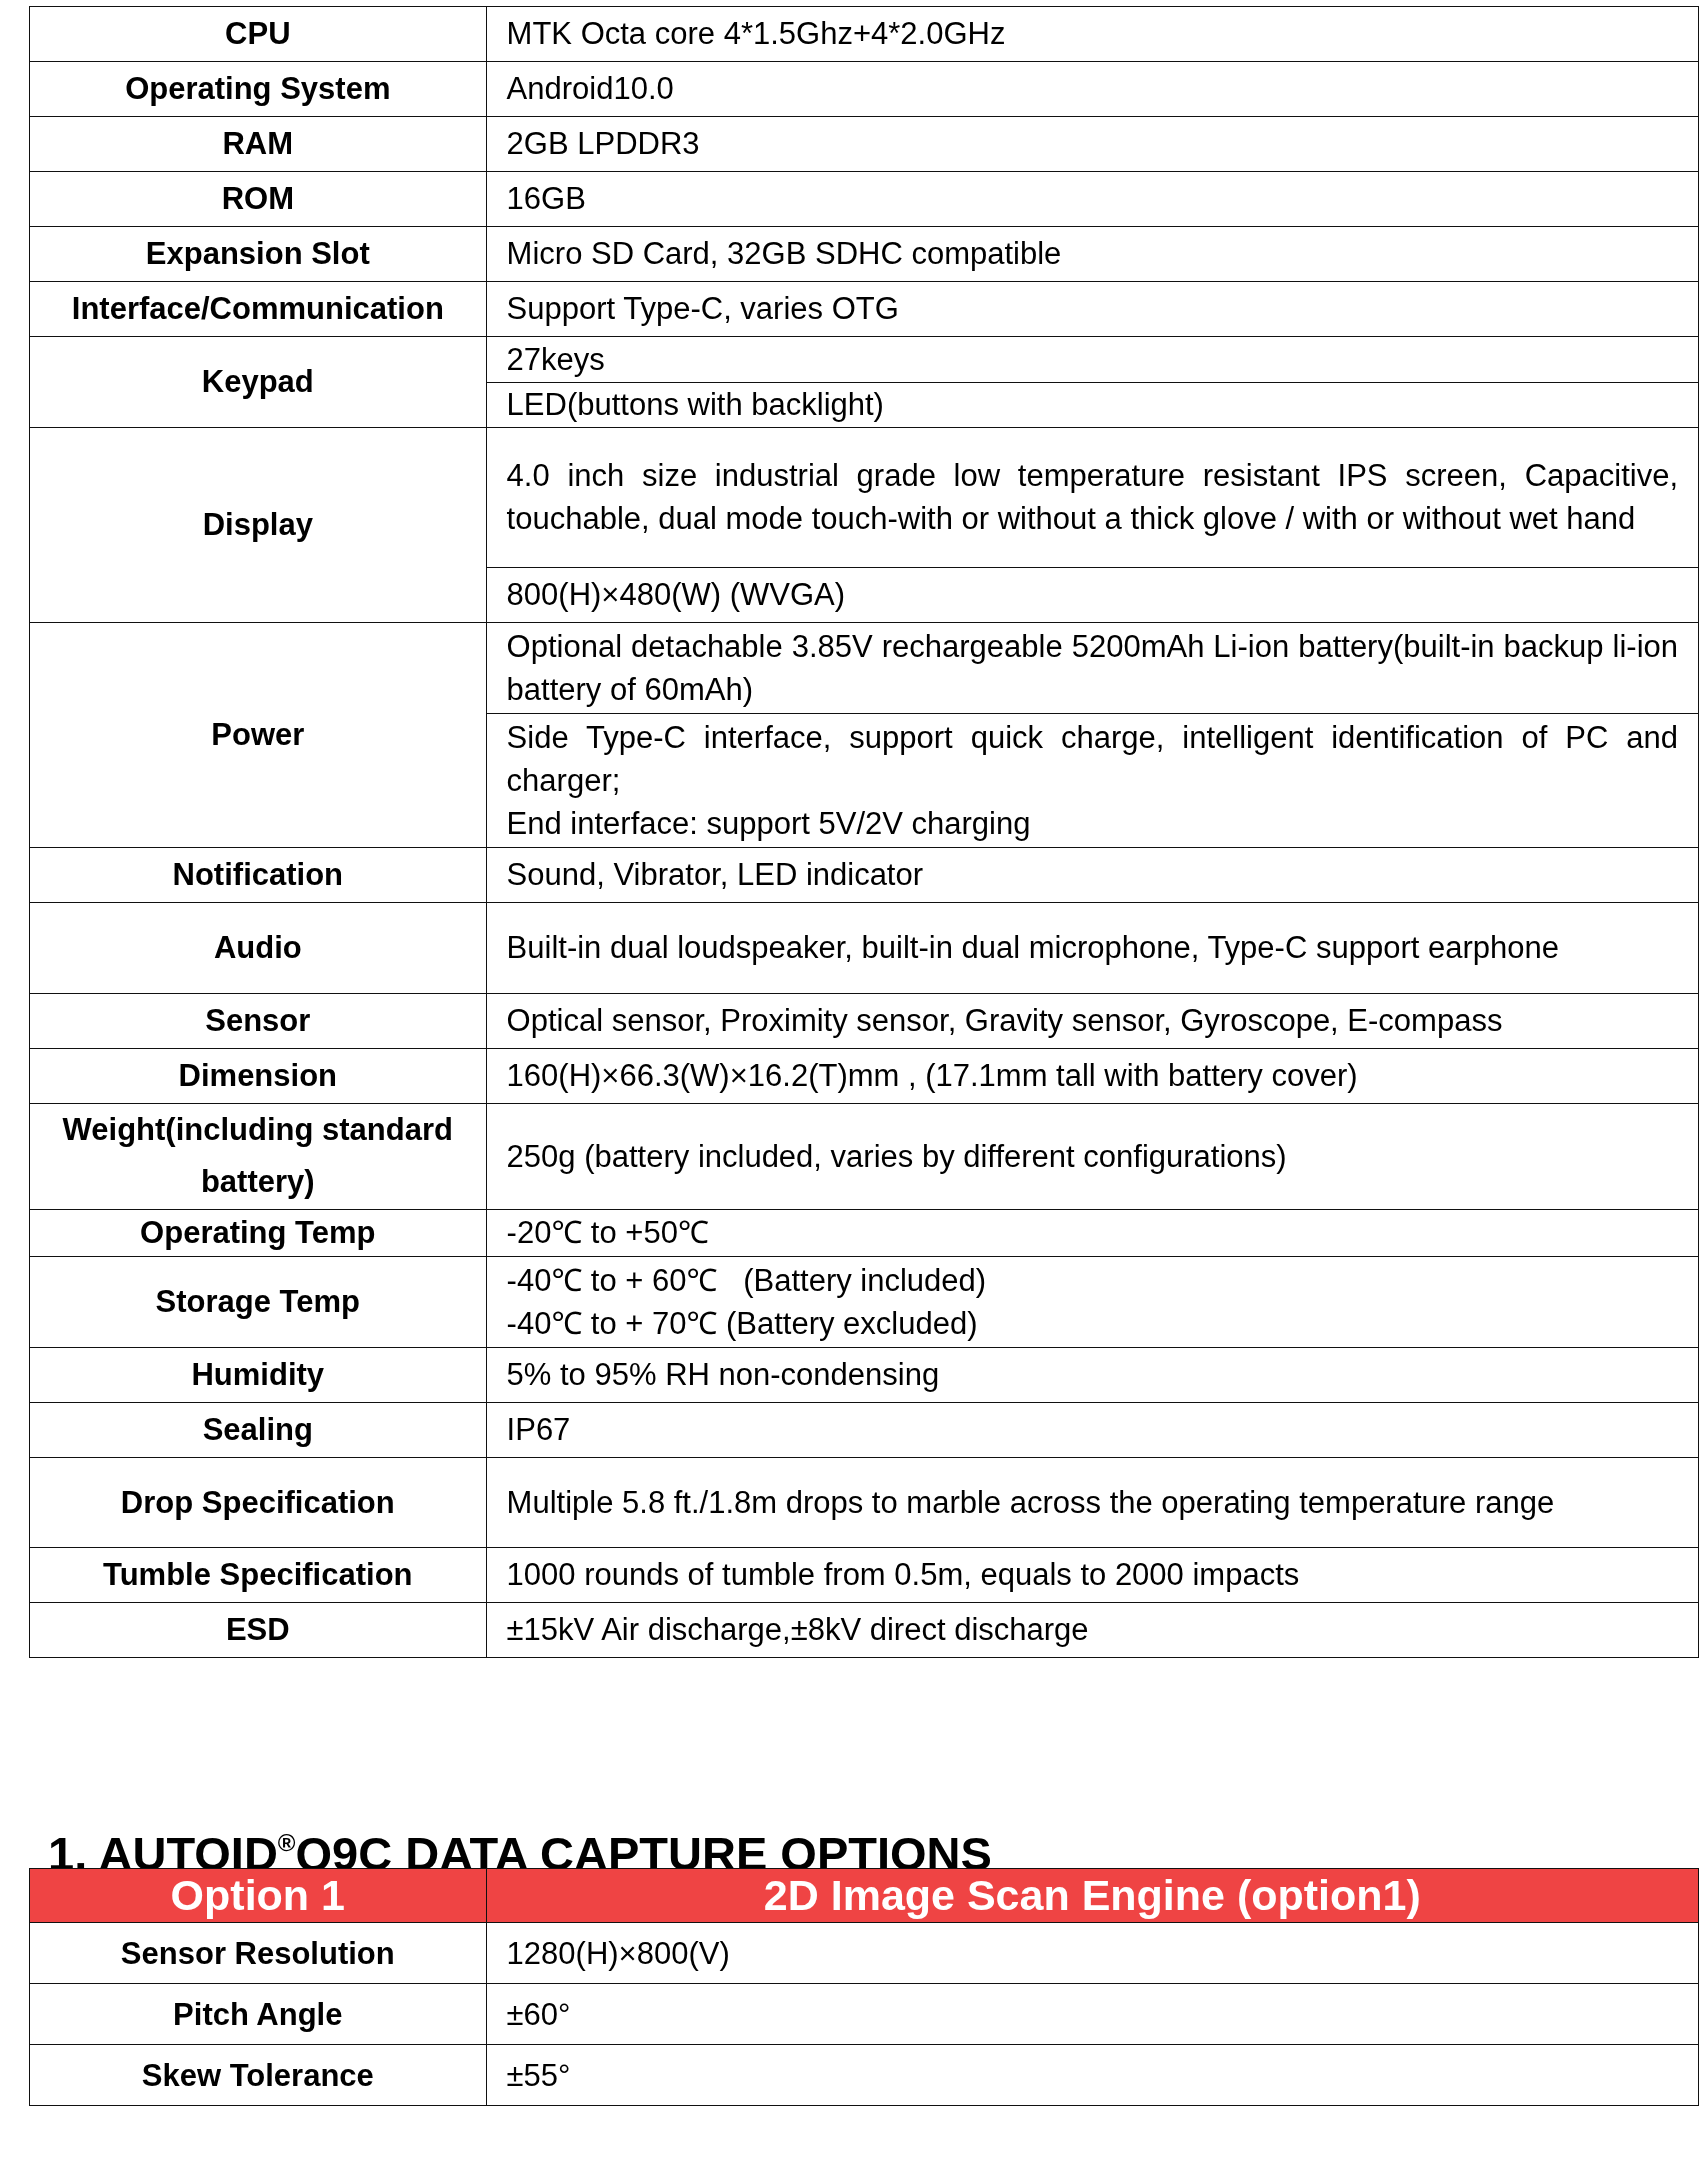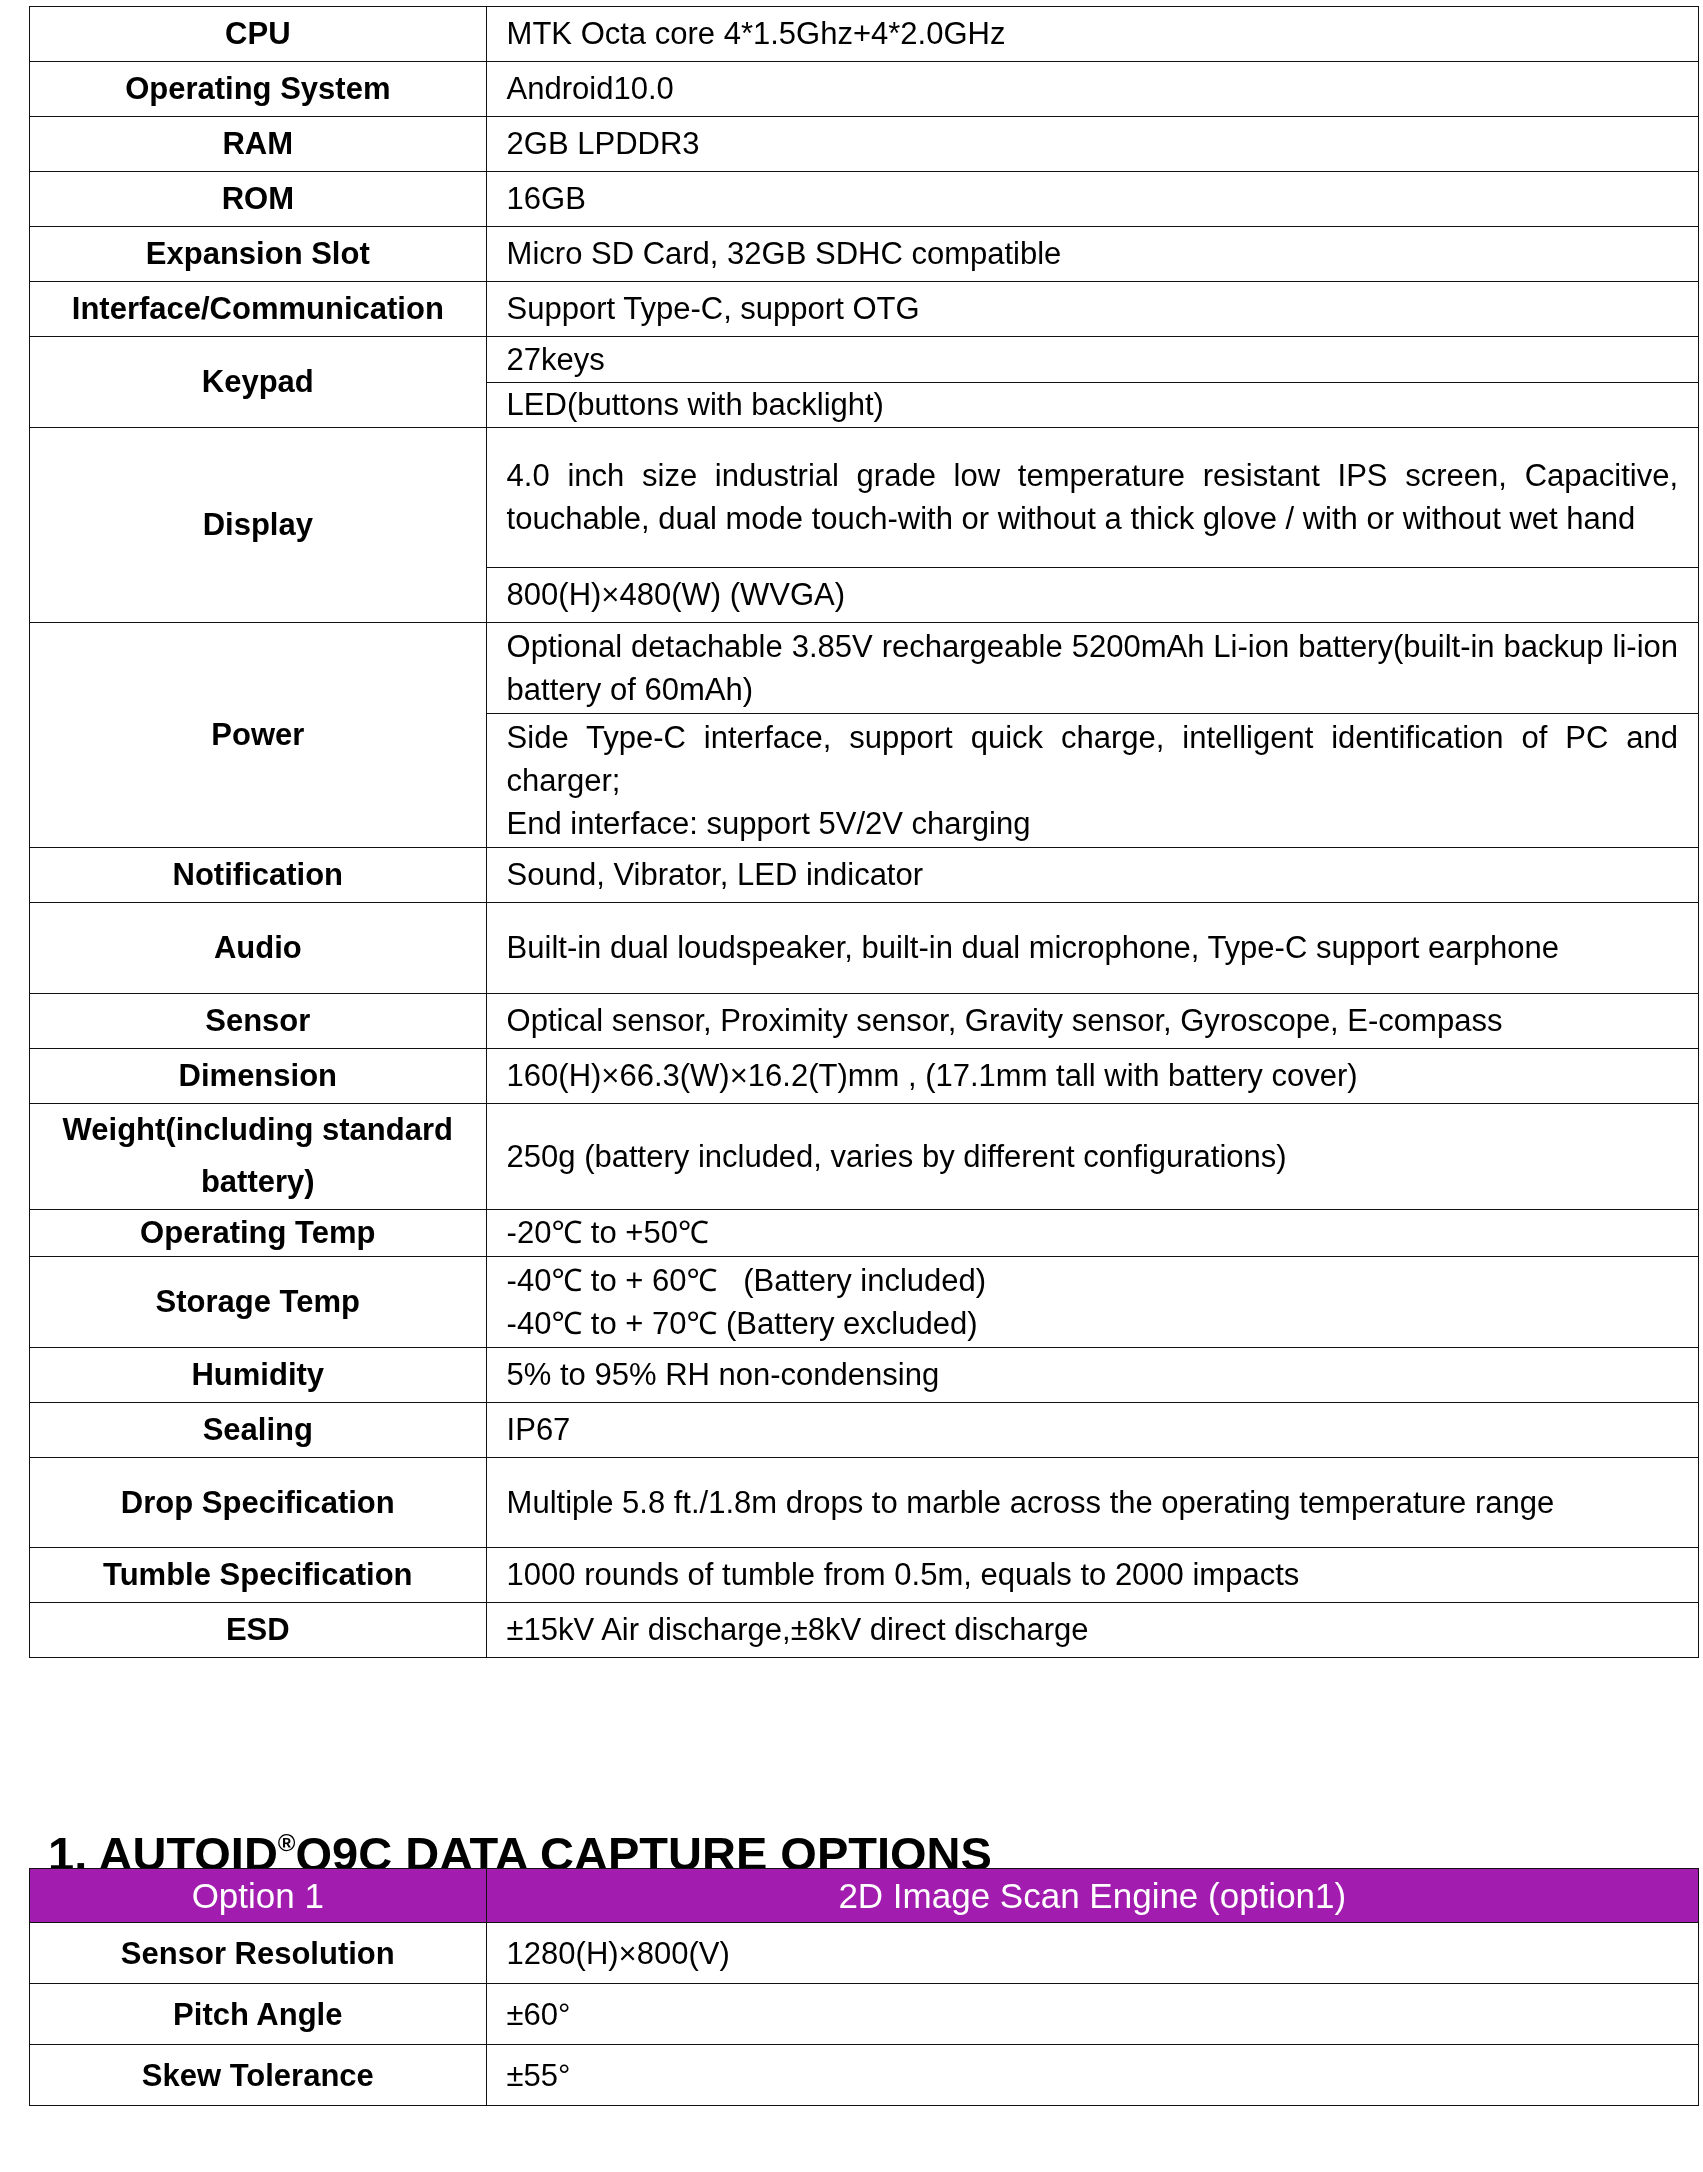--- a/index.html
+++ b/index.html
@@ -26,22 +26,22 @@
   #spec { top: 5.6px; }
   .heading {
     position: absolute; left: 48px; top: 1826px;
     font-size: 47px; font-weight: bold; letter-spacing: 0px;
     white-space: nowrap;
   }
   .heading sup { font-size: 24px; vertical-align: 19.3px; line-height: 0; }
   #capture { top: 1868px; }
   #capture td { font-size: 31px; }
   #capture tr.hdr td {
-    background: #a21caf; color: #ffffff; font-weight: normal;
-    font-size: 35px; text-align: center; height: 53px;
+    background: #ef4444; color: #ffffff; font-weight: bold;
+    font-size: 43px; text-align: center; height: 53px;
   }
   #capture tr.r td { height: 60px; }
 </style>
 </head>
 <body>
 
 <table class="tbl" id="spec">
   <tbody>
     <tr style="height:55px">
       <td class="lbl">CPU</td>
@@ -58,21 +58,21 @@
     <tr style="height:55px">
       <td class="lbl">ROM</td>
       <td class="val single">16GB</td>
     </tr>
     <tr style="height:55px">
       <td class="lbl">Expansion Slot</td>
       <td class="val single">Micro SD Card, 32GB SDHC compatible</td>
     </tr>
     <tr style="height:55px">
       <td class="lbl">Interface/Communication</td>
-      <td class="val single">Support Type-C, support OTG</td>
+      <td class="val single">Support Type-C, varies OTG</td>
     </tr>
 
     <tr style="height:46px">
       <td class="lbl" rowspan="2">Keypad</td>
       <td class="val single">27keys</td>
     </tr>
     <tr style="height:45px">
       <td class="val single">LED(buttons with backlight)</td>
     </tr>
 

